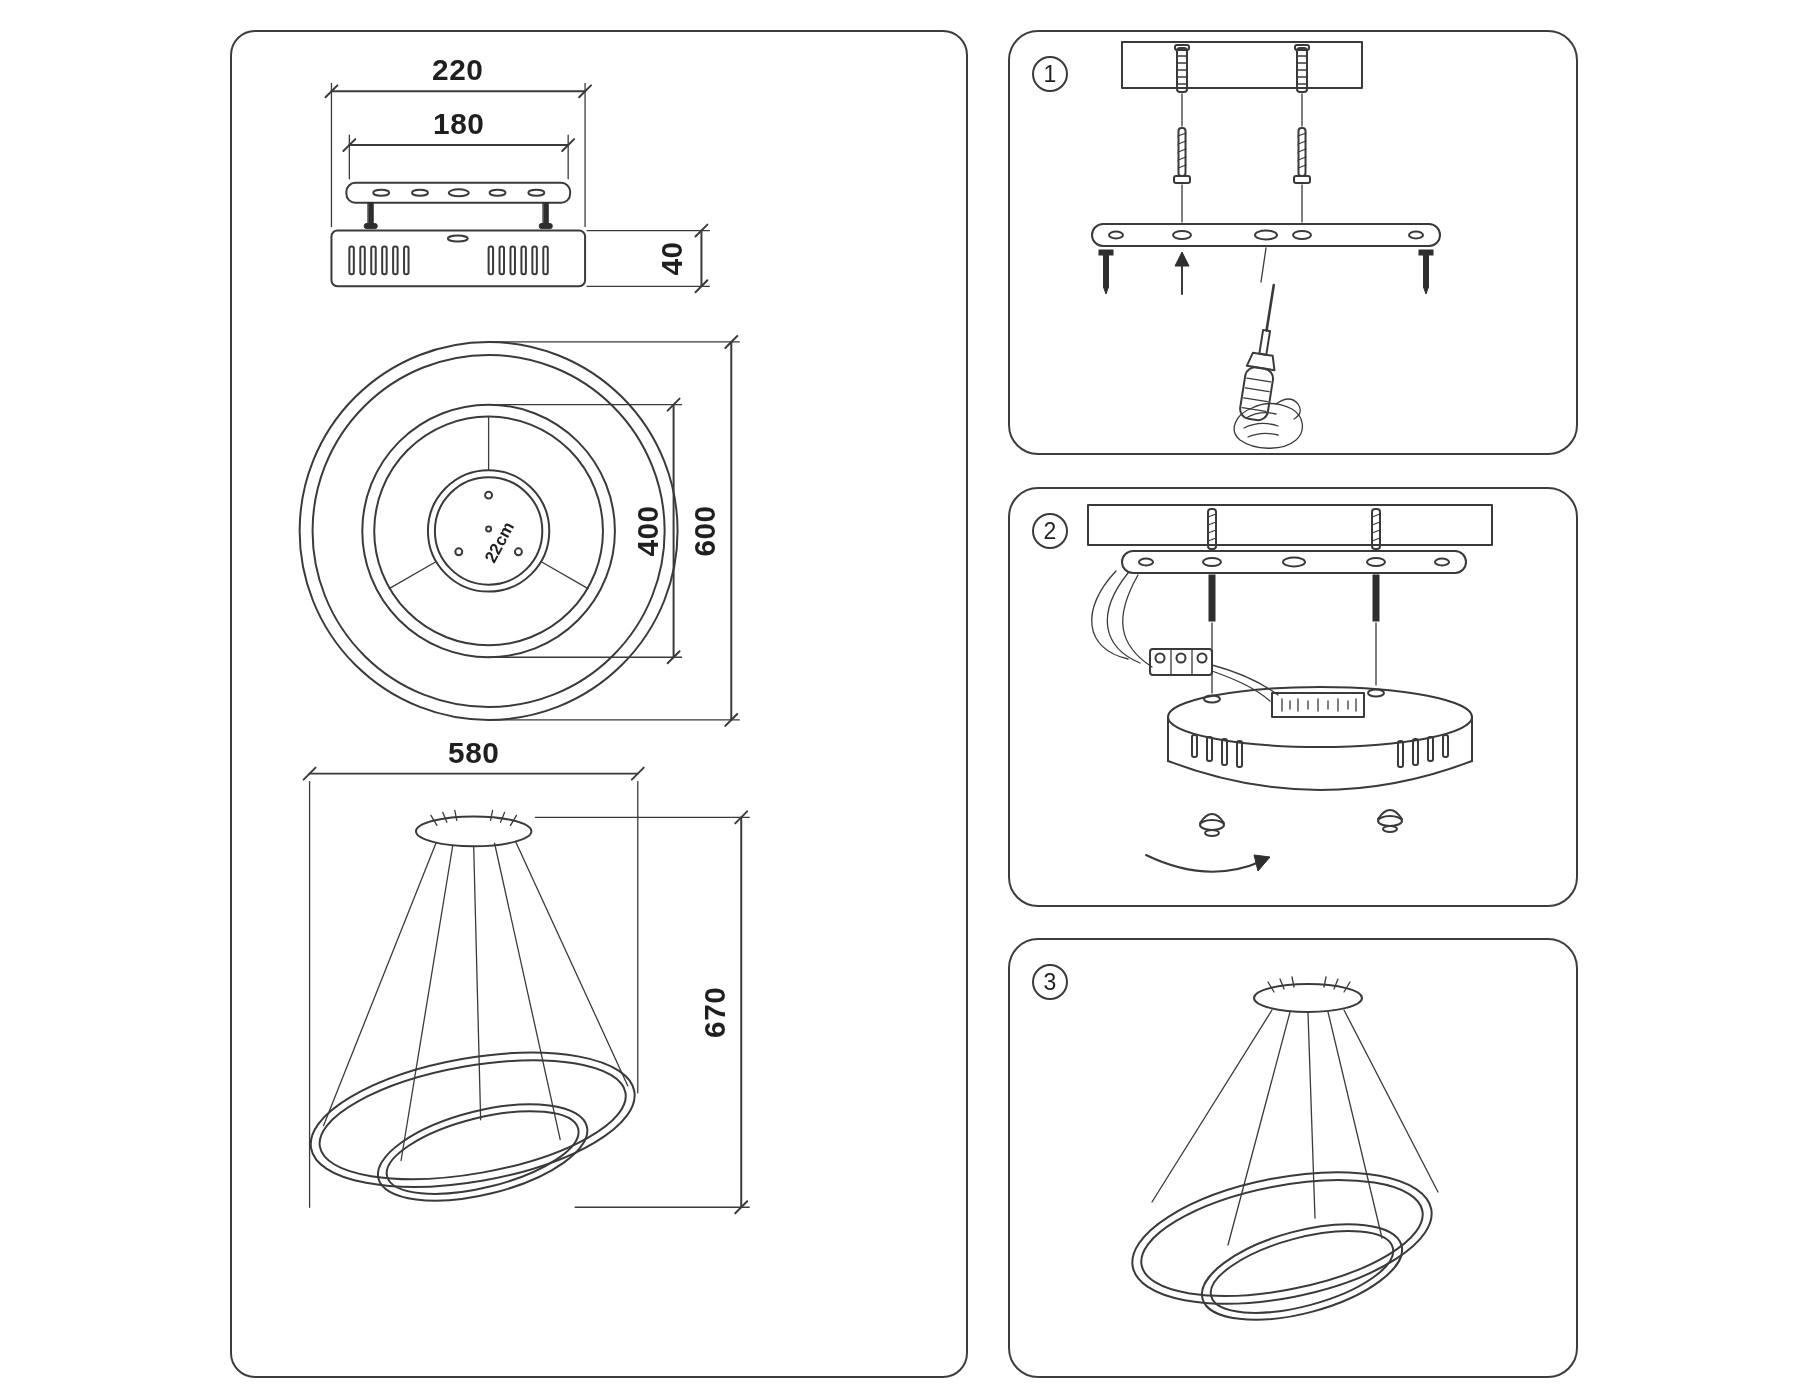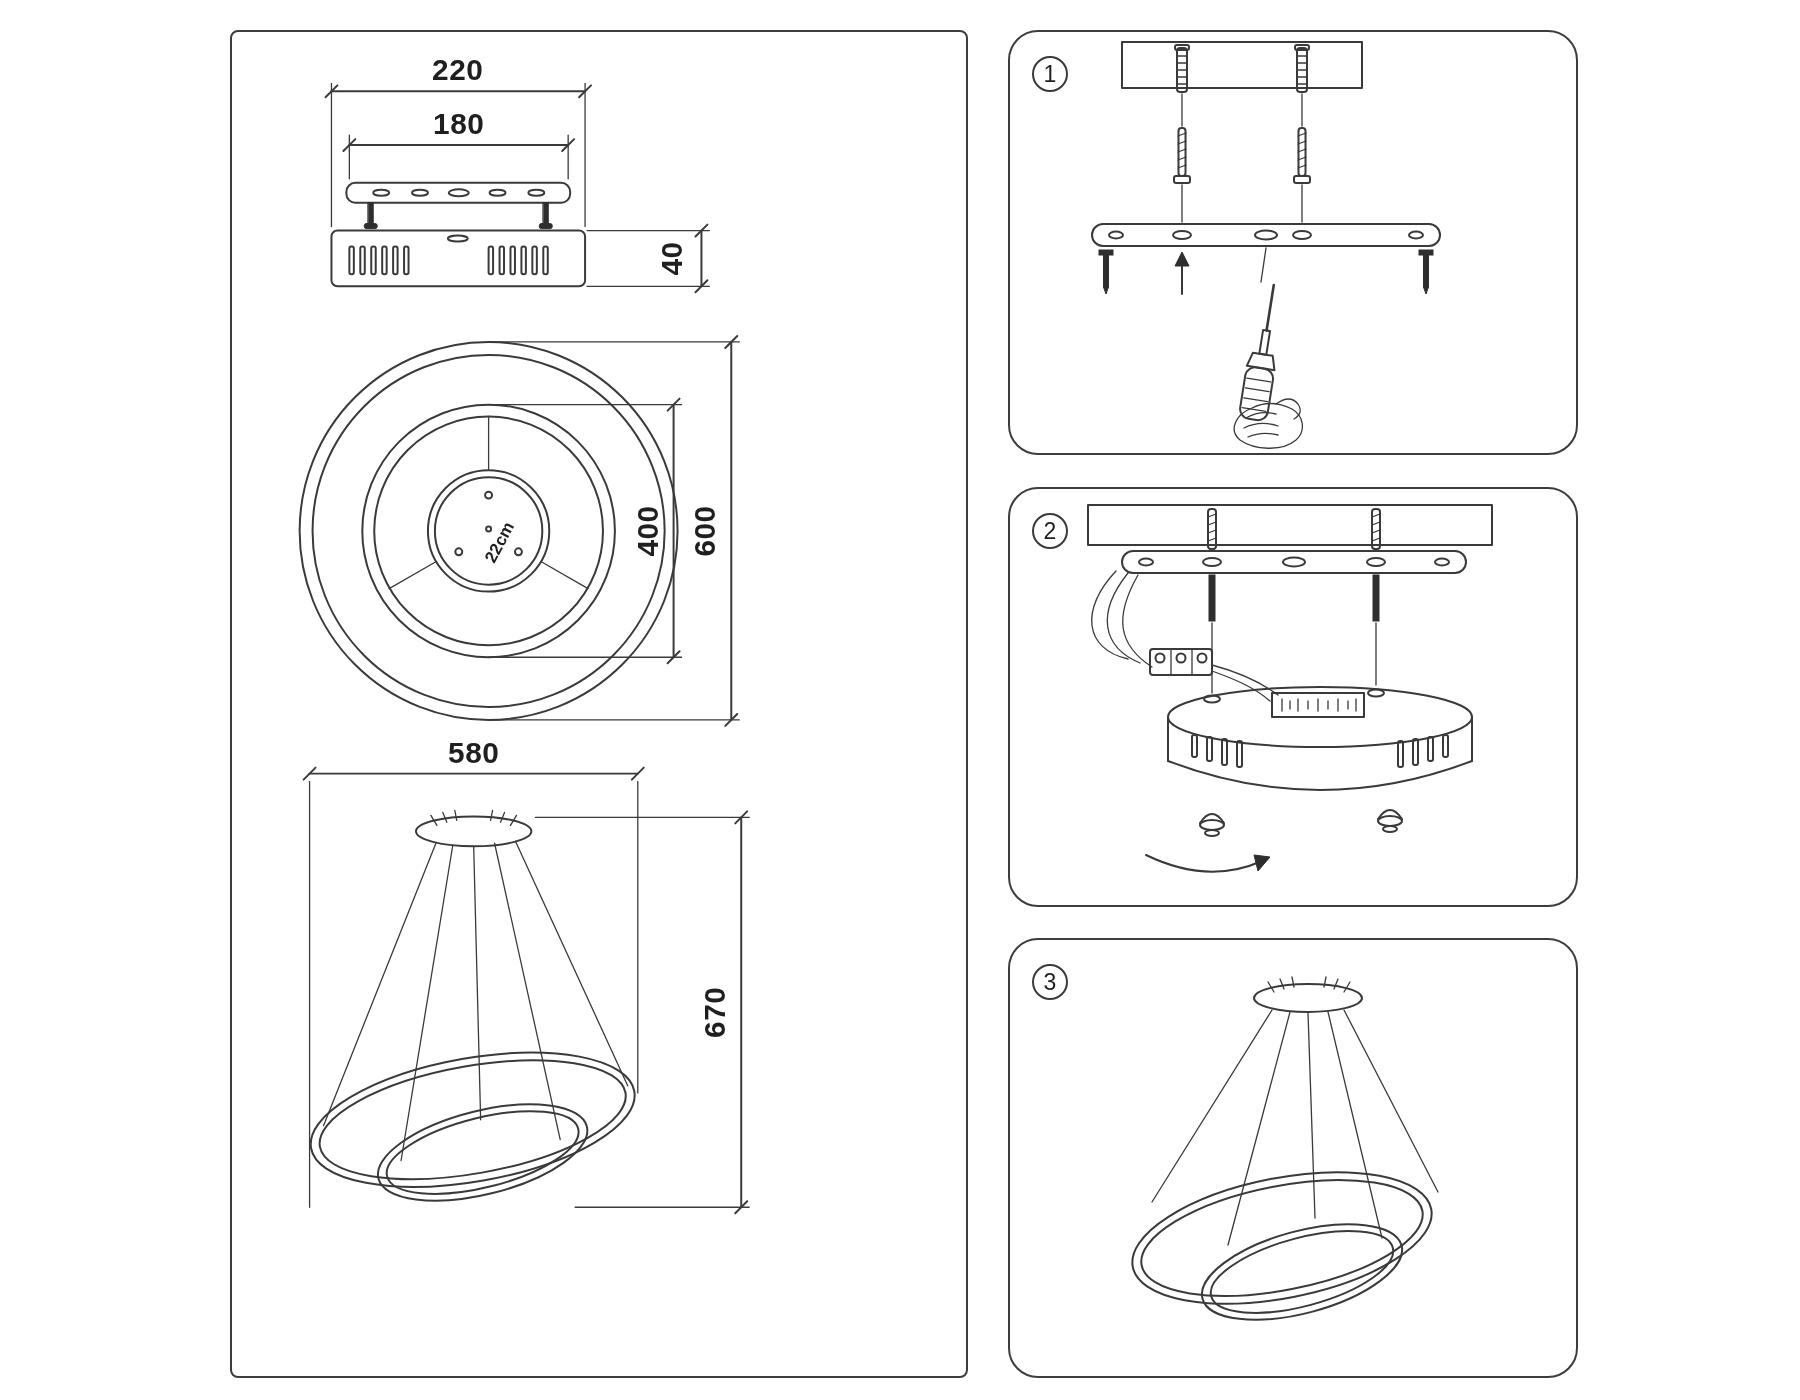--- a/index.html
+++ b/index.html
@@ -1,19 +1,19 @@
 <!DOCTYPE html>
 <html><head>
 <meta charset="utf-8">
 <style>
   html,body { margin:0; padding:0; background:#ffffff; }
   .sheet { position:relative; width:1800px; height:1400px; background:#ffffff;
            font-family:"Liberation Sans", sans-serif; }
   .panel { position:absolute; border:2px solid #3d3d3d; background:#ffffff; box-sizing:border-box; }
-  .panel-left { left:230px; top:30px;  width:738px; height:1348px; border-radius:8px; }
+  .panel-left { left:230px; top:30px;  width:738px; height:1348px; border-radius:25px; }
   .panel-s1   { left:1008px; top:30px;  width:570px; height:425px;  border-radius:30px; }
   .panel-s2   { left:1008px; top:487px; width:570px; height:420px;  border-radius:30px; }
   .panel-s3   { left:1008px; top:938px; width:570px; height:440px;  border-radius:30px; }
   .panel svg { position:absolute; left:0; top:0; width:100%; height:100%; display:block; }
   svg .ln   { stroke:#3a3a3a; stroke-width:2; fill:none; stroke-linecap:round; stroke-linejoin:round; }
   svg .thin { stroke-width:1.3; }
   svg .thick{ stroke-width:2.6; }
   svg .dark { fill:#2e2e2e; stroke:#2e2e2e; stroke-width:1; }
   svg text  { font-family:"Liberation Sans", sans-serif; fill:#1f1f1f; stroke:none; }
   .dim-label   { font-size:30px; font-weight:700; letter-spacing:0.5px; }

